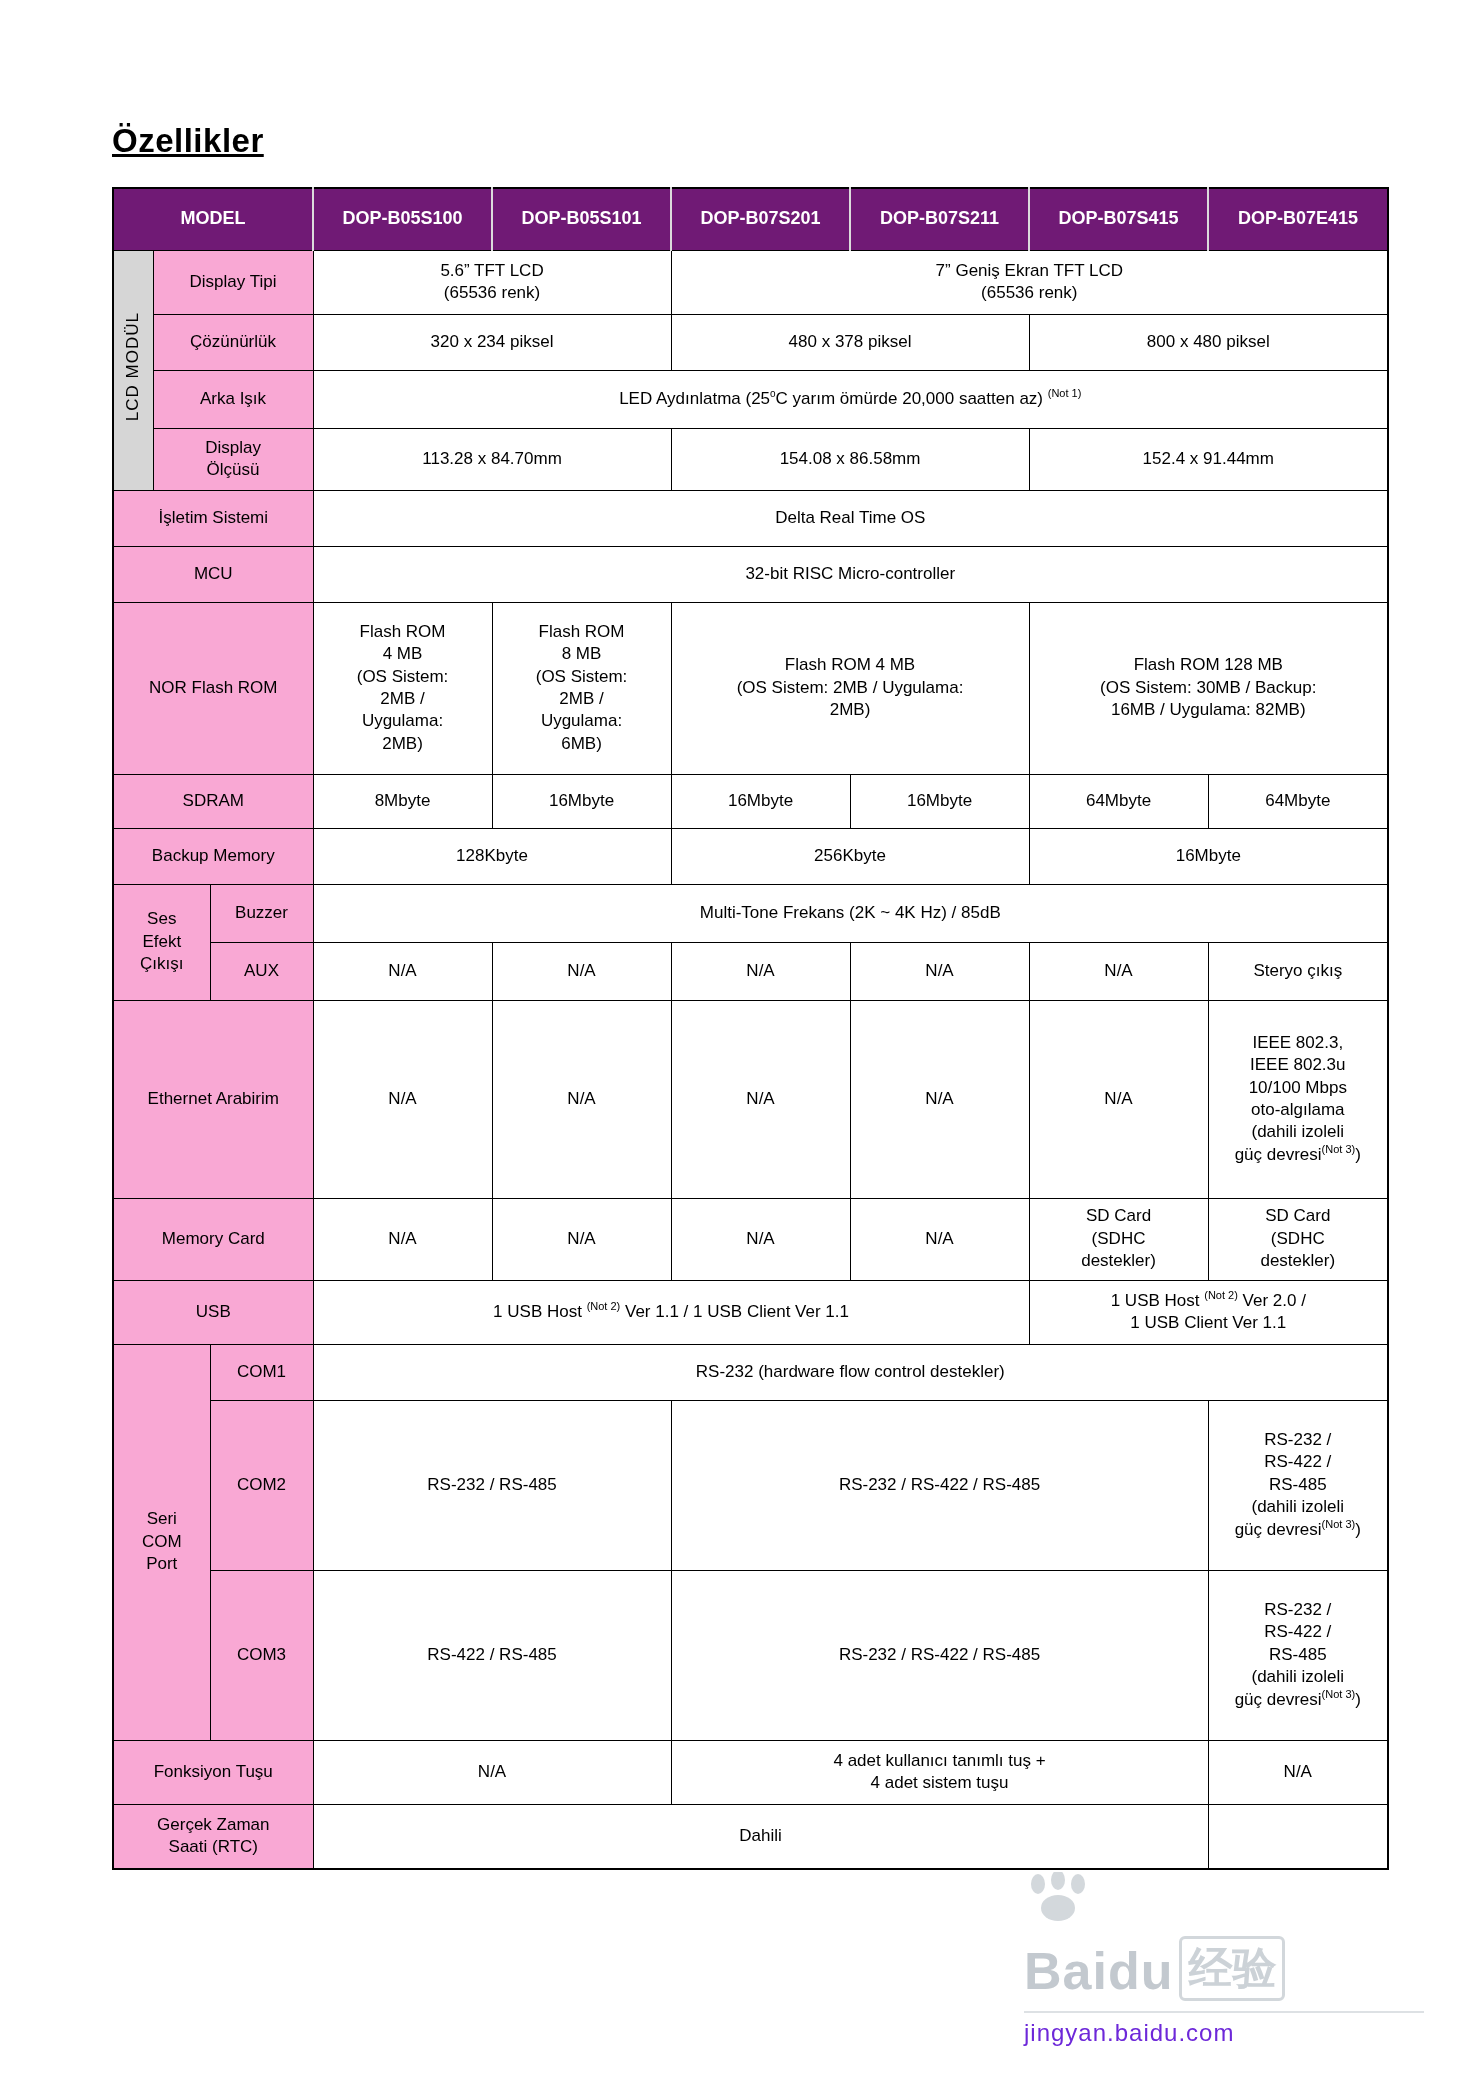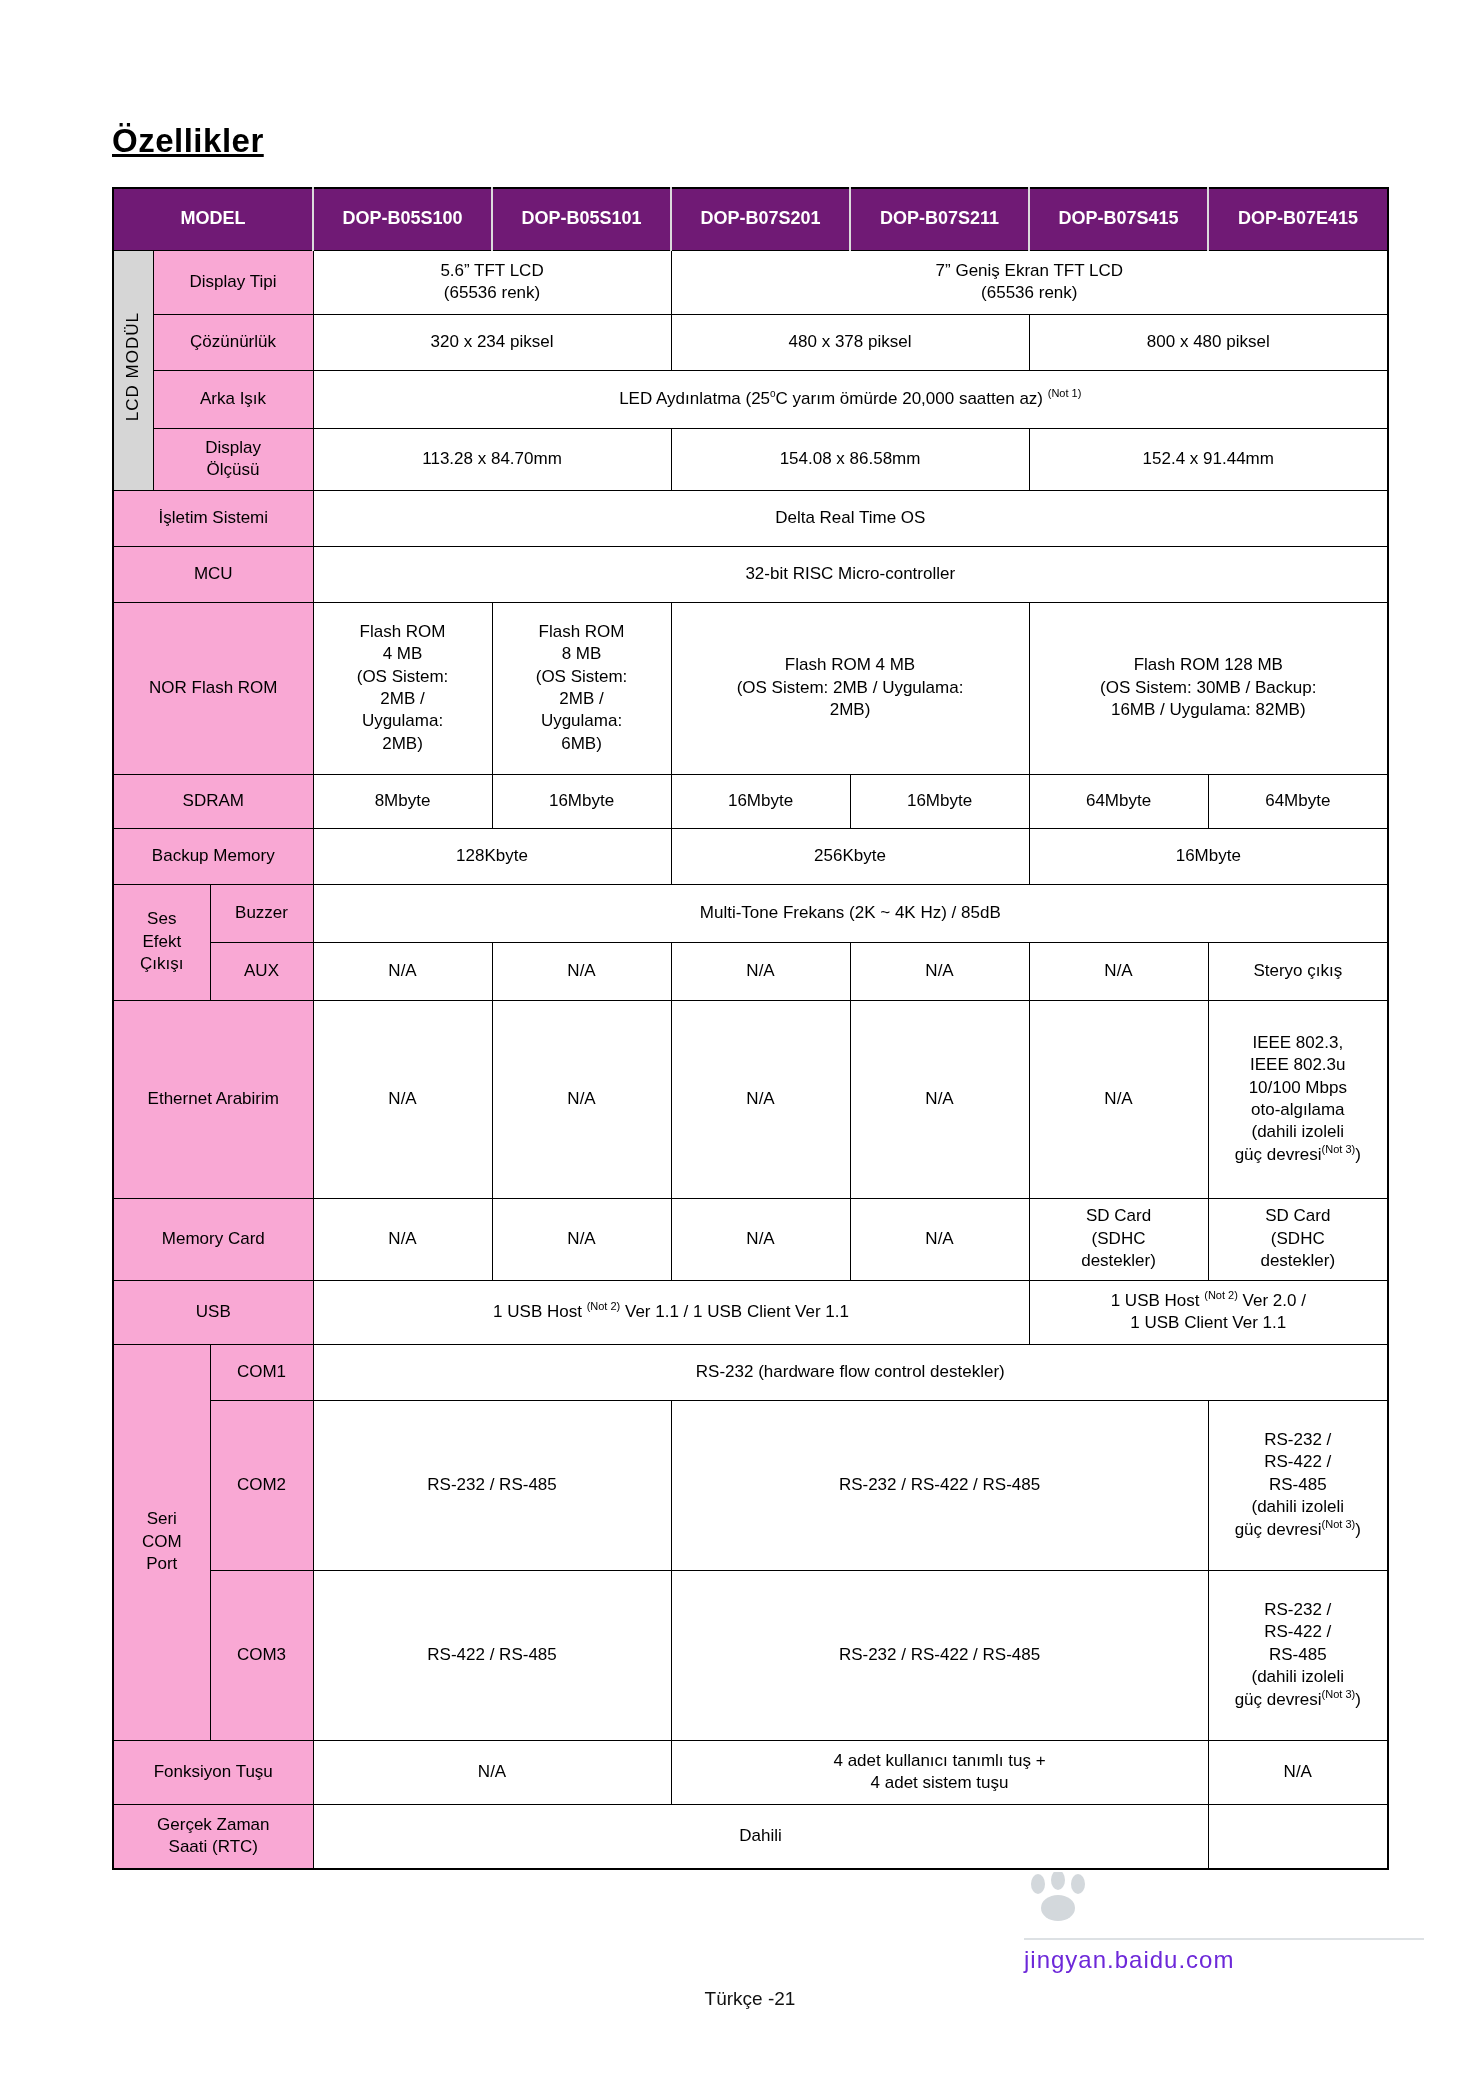--- a/index.html
+++ b/index.html
@@ -262,27 +262,30 @@
 
     <tr style="height:65px">
       <td class="lbl" colspan="3">Gerçek Zaman
 Saati (RTC)</td>
       <td colspan="5">Dahili</td>
       <td></td>
     </tr>
   </tbody>
     </table>
 
-  <div class="footer">Türkçe -21</div>
 
   <div class="watermark">
     <div class="wm-paw">
       <svg width="70" height="52" viewBox="0 0 70 52">
         <ellipse cx="14" cy="12" rx="7" ry="10" fill="#d3d8dc"></ellipse>
         <ellipse cx="34" cy="8" rx="7" ry="10" fill="#d3d8dc"></ellipse>
         <ellipse cx="54" cy="12" rx="7" ry="10" fill="#d3d8dc"></ellipse>
         <ellipse cx="34" cy="36" rx="17" ry="13" fill="#d3d8dc"></ellipse>
       </svg>
     </div>
+    <div class="wm-top">
+      <span class="wm-baidu">Baidu</span>
+      <span class="wm-cn">经验</span>
+    </div>
     <div class="wm-url">jingyan.baidu.com</div>
   </div>
 
 </div>
 
 </body></html>

